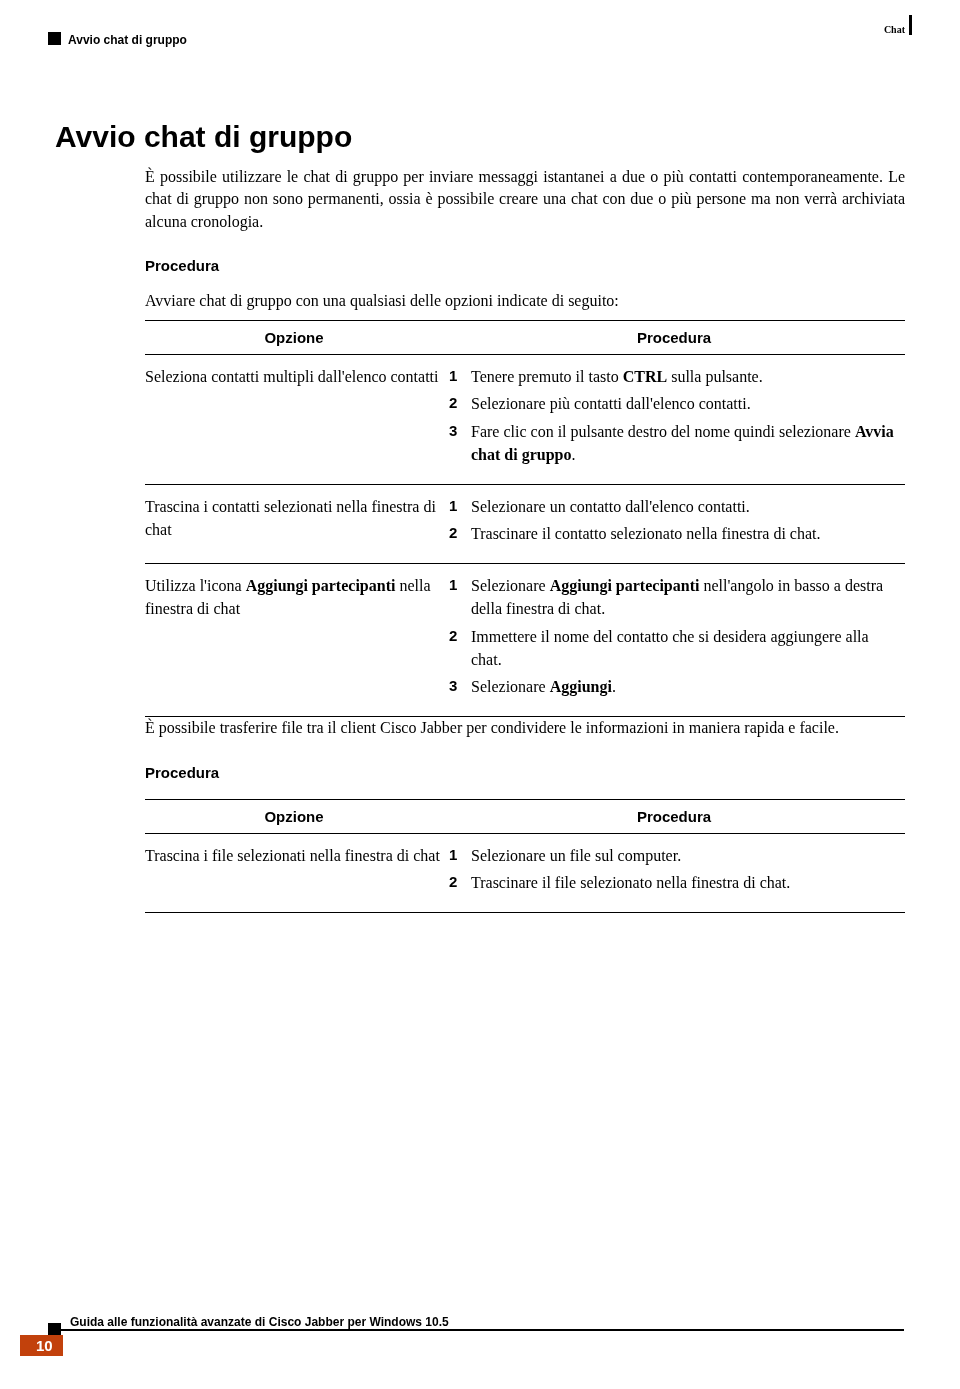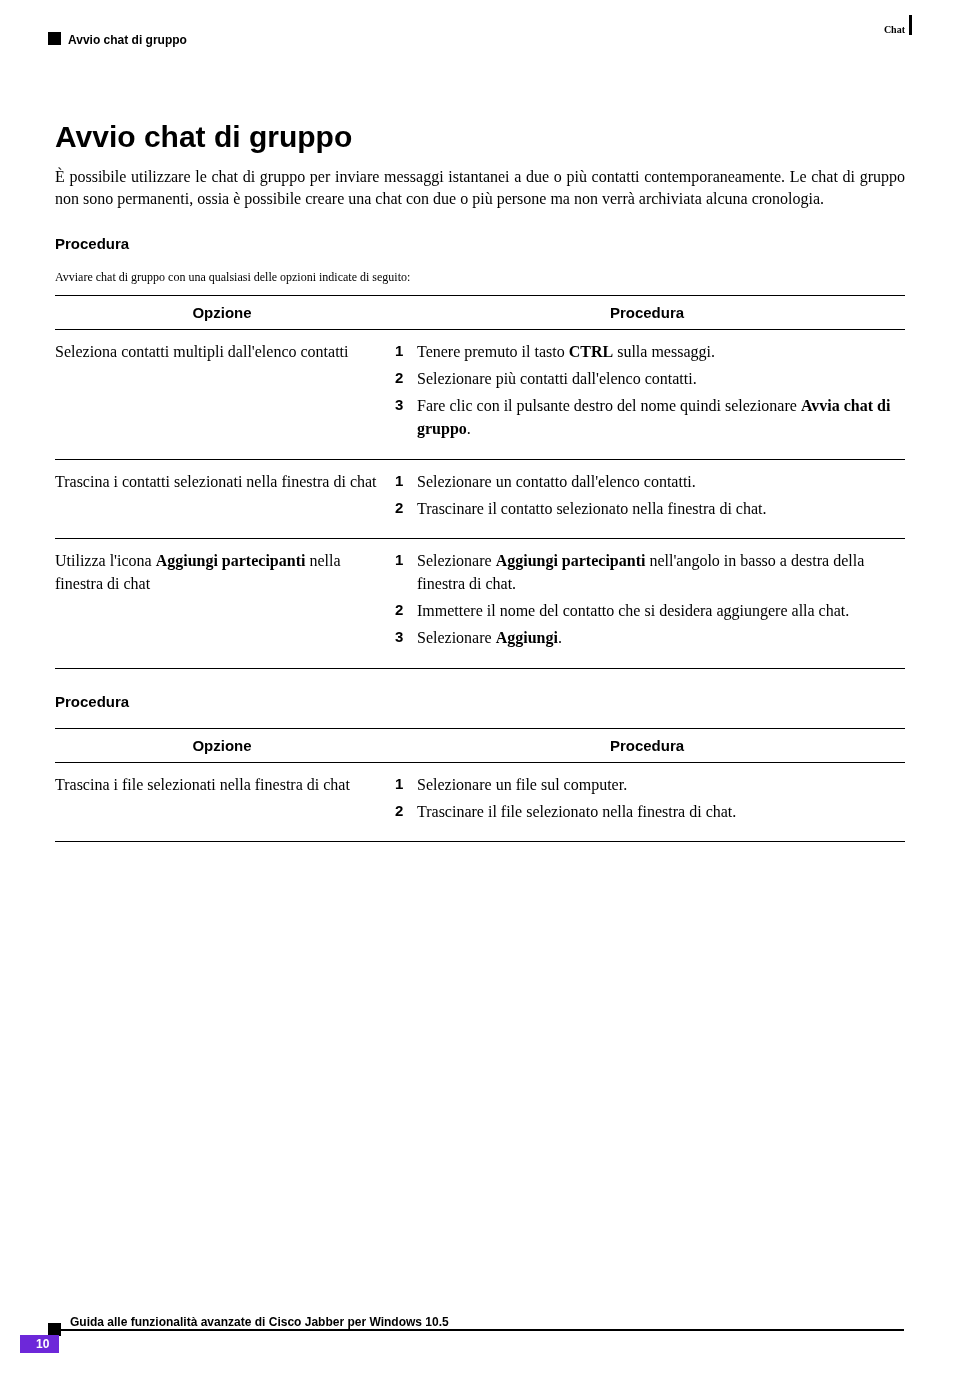--- a/index.html
+++ b/index.html
@@ -56,35 +56,36 @@
     font-weight: bold;
     font-size: 30px;
     margin-bottom: 12px;
   }
   .h1-large {
     font-size: 34px;
     margin-top: 55px;
     margin-bottom: 12px;
   }
   .indent {
+    margin-left: 90px;
   }
   .para {
     font-size: 16px;
     line-height: 1.4;
     text-align: justify;
   }
   .proc-label {
     font-family: Arial, Helvetica, sans-serif;
     font-weight: bold;
     font-size: 15px;
     margin-top: 24px;
     margin-bottom: 18px;
   }
   .lead {
-    font-size: 12px;
+    font-size: 16px;
     margin-bottom: 10px;
     font-family: Liberation Serif, serif;
   }
   table.opt {
     width: 100%;
     border-collapse: collapse;
     table-layout: fixed;
   }
   table.opt th {
     font-family: Arial, Helvetica, sans-serif;
@@ -148,25 +149,25 @@
     left: 70px;
     top: -14px;
     font-family: Arial, Helvetica, sans-serif;
     font-weight: bold;
     font-size: 12px;
   }
   .footer-page {
     position: absolute;
     left: 20px;
     top: 6px;
-    background: #6d28d9;
+    background: #c2410c;
     color: #fff;
     font-family: Arial, Helvetica, sans-serif;
     font-weight: bold;
-    font-size: 12px;
+    font-size: 15px;
     padding: 2px 10px 2px 16px;
   }
 </style>
 </head>
 <body>
 
 <div class="header">
   <div class="header-right">Chat</div>
   <div class="header-right-bar"></div>
   <div class="header-left-square"></div>
@@ -192,21 +193,21 @@
           <th>Procedura</th>
         </tr>
       </thead>
       <tbody>
         <tr>
           <td>Seleziona contatti multipli dall'elenco contatti</td>
           <td>
             <div class="steps">
               <div class="step">
                 <div class="step-num">1</div>
-                <div class="step-text"><span>Tenere premuto il tasto </span><b>CTRL</b><span> sulla messaggi.</span></div>
+                <div class="step-text"><span>Tenere premuto il tasto </span><b>CTRL</b><span> sulla pulsante.</span></div>
               </div>
               <div class="step">
                 <div class="step-num">2</div>
                 <div class="step-text"><span>Selezionare più contatti dall'elenco contatti.</span></div>
               </div>
               <div class="step">
                 <div class="step-num">3</div>
                 <div class="step-text"><span>Fare clic con il pulsante destro del nome quindi selezionare </span><b>Avvia chat di gruppo</b><span>.</span></div>
               </div>
             </div>
@@ -244,20 +245,21 @@
                 <div class="step-text"><span>Selezionare </span><b>Aggiungi</b><span>.</span></div>
               </div>
             </div>
           </td>
         </tr>
       </tbody>
     </table>
   </div>
 
   <div class="indent">
+    <p class="para">È possibile trasferire file tra il client Cisco Jabber per condividere le informazioni in maniera rapida e facile.</p>
     <div class="proc-label">Procedura</div>
 
     <table class="opt">
       <colgroup>
           <col class="c1">
           <col class="c2">
         </colgroup>
       <thead>
         <tr>
           <th>Opzione</th>

